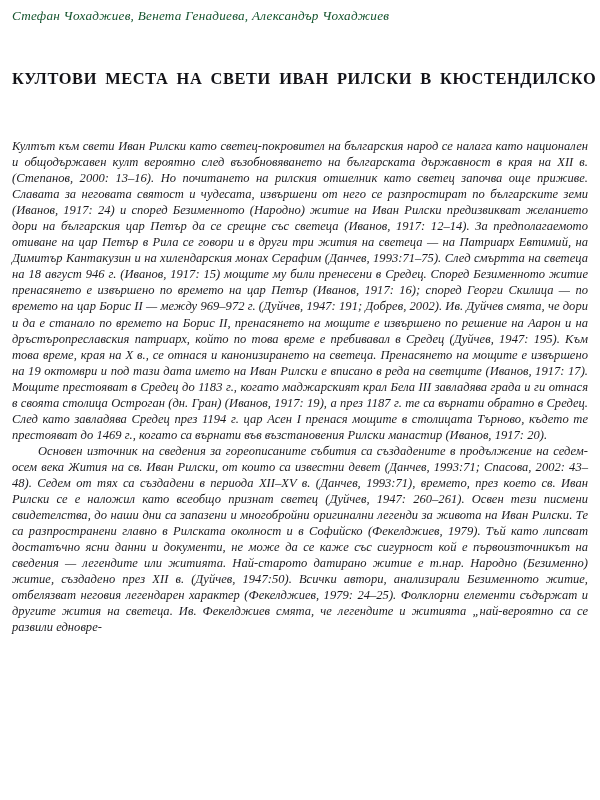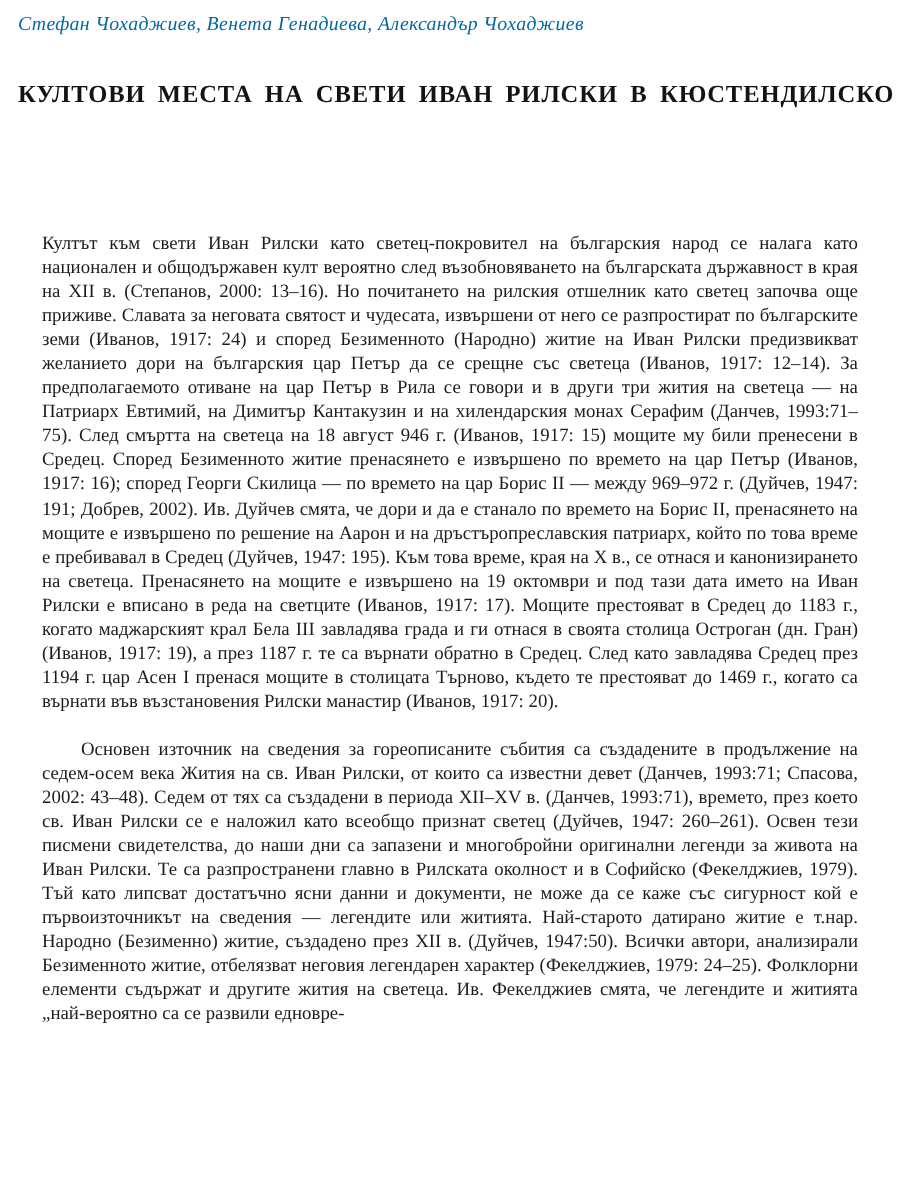--- a/index.html
+++ b/index.html
@@ -26,55 +26,56 @@
 
   
   .authors {
     position: absolute;
     left: 12px;
     top: 8px;
     width: 576px;
     font-style: italic;
     font-size: 13.2px;
     letter-spacing: 0.25px;
-    color: #0369a1;
+    color: #14532d;
     white-space: nowrap;
   }
 
   
   .article-title {
     position: absolute;
     left: 12px;
-    top: 42px;
+    top: 58px;
     width: 578px;
     font-size: 16.4px;
     letter-spacing: 0.6px;
     word-spacing: 3.5px;
     color: #121217;
     white-space: nowrap;
   }
 
   
   .body-text {
     position: absolute;
     left: 12px;
     top: 138px;
     width: 576px;
   }
 
   .body-text p {
-    margin: 16px;
+    margin: 0;
     text-align: justify;
     text-justify: inter-word;
     text-indent: 26px;
     font-size: 12.55px;
     line-height: 16.05px;
     letter-spacing: 0.02px;
     color: #1c1c20;
     hyphens: manual;
+    font-style: italic;
   }
   .body-text p.first {
     text-indent: 0;
   }
 
   
   .footer {
     position: absolute;
     left: 12px;
     right: 12px;

